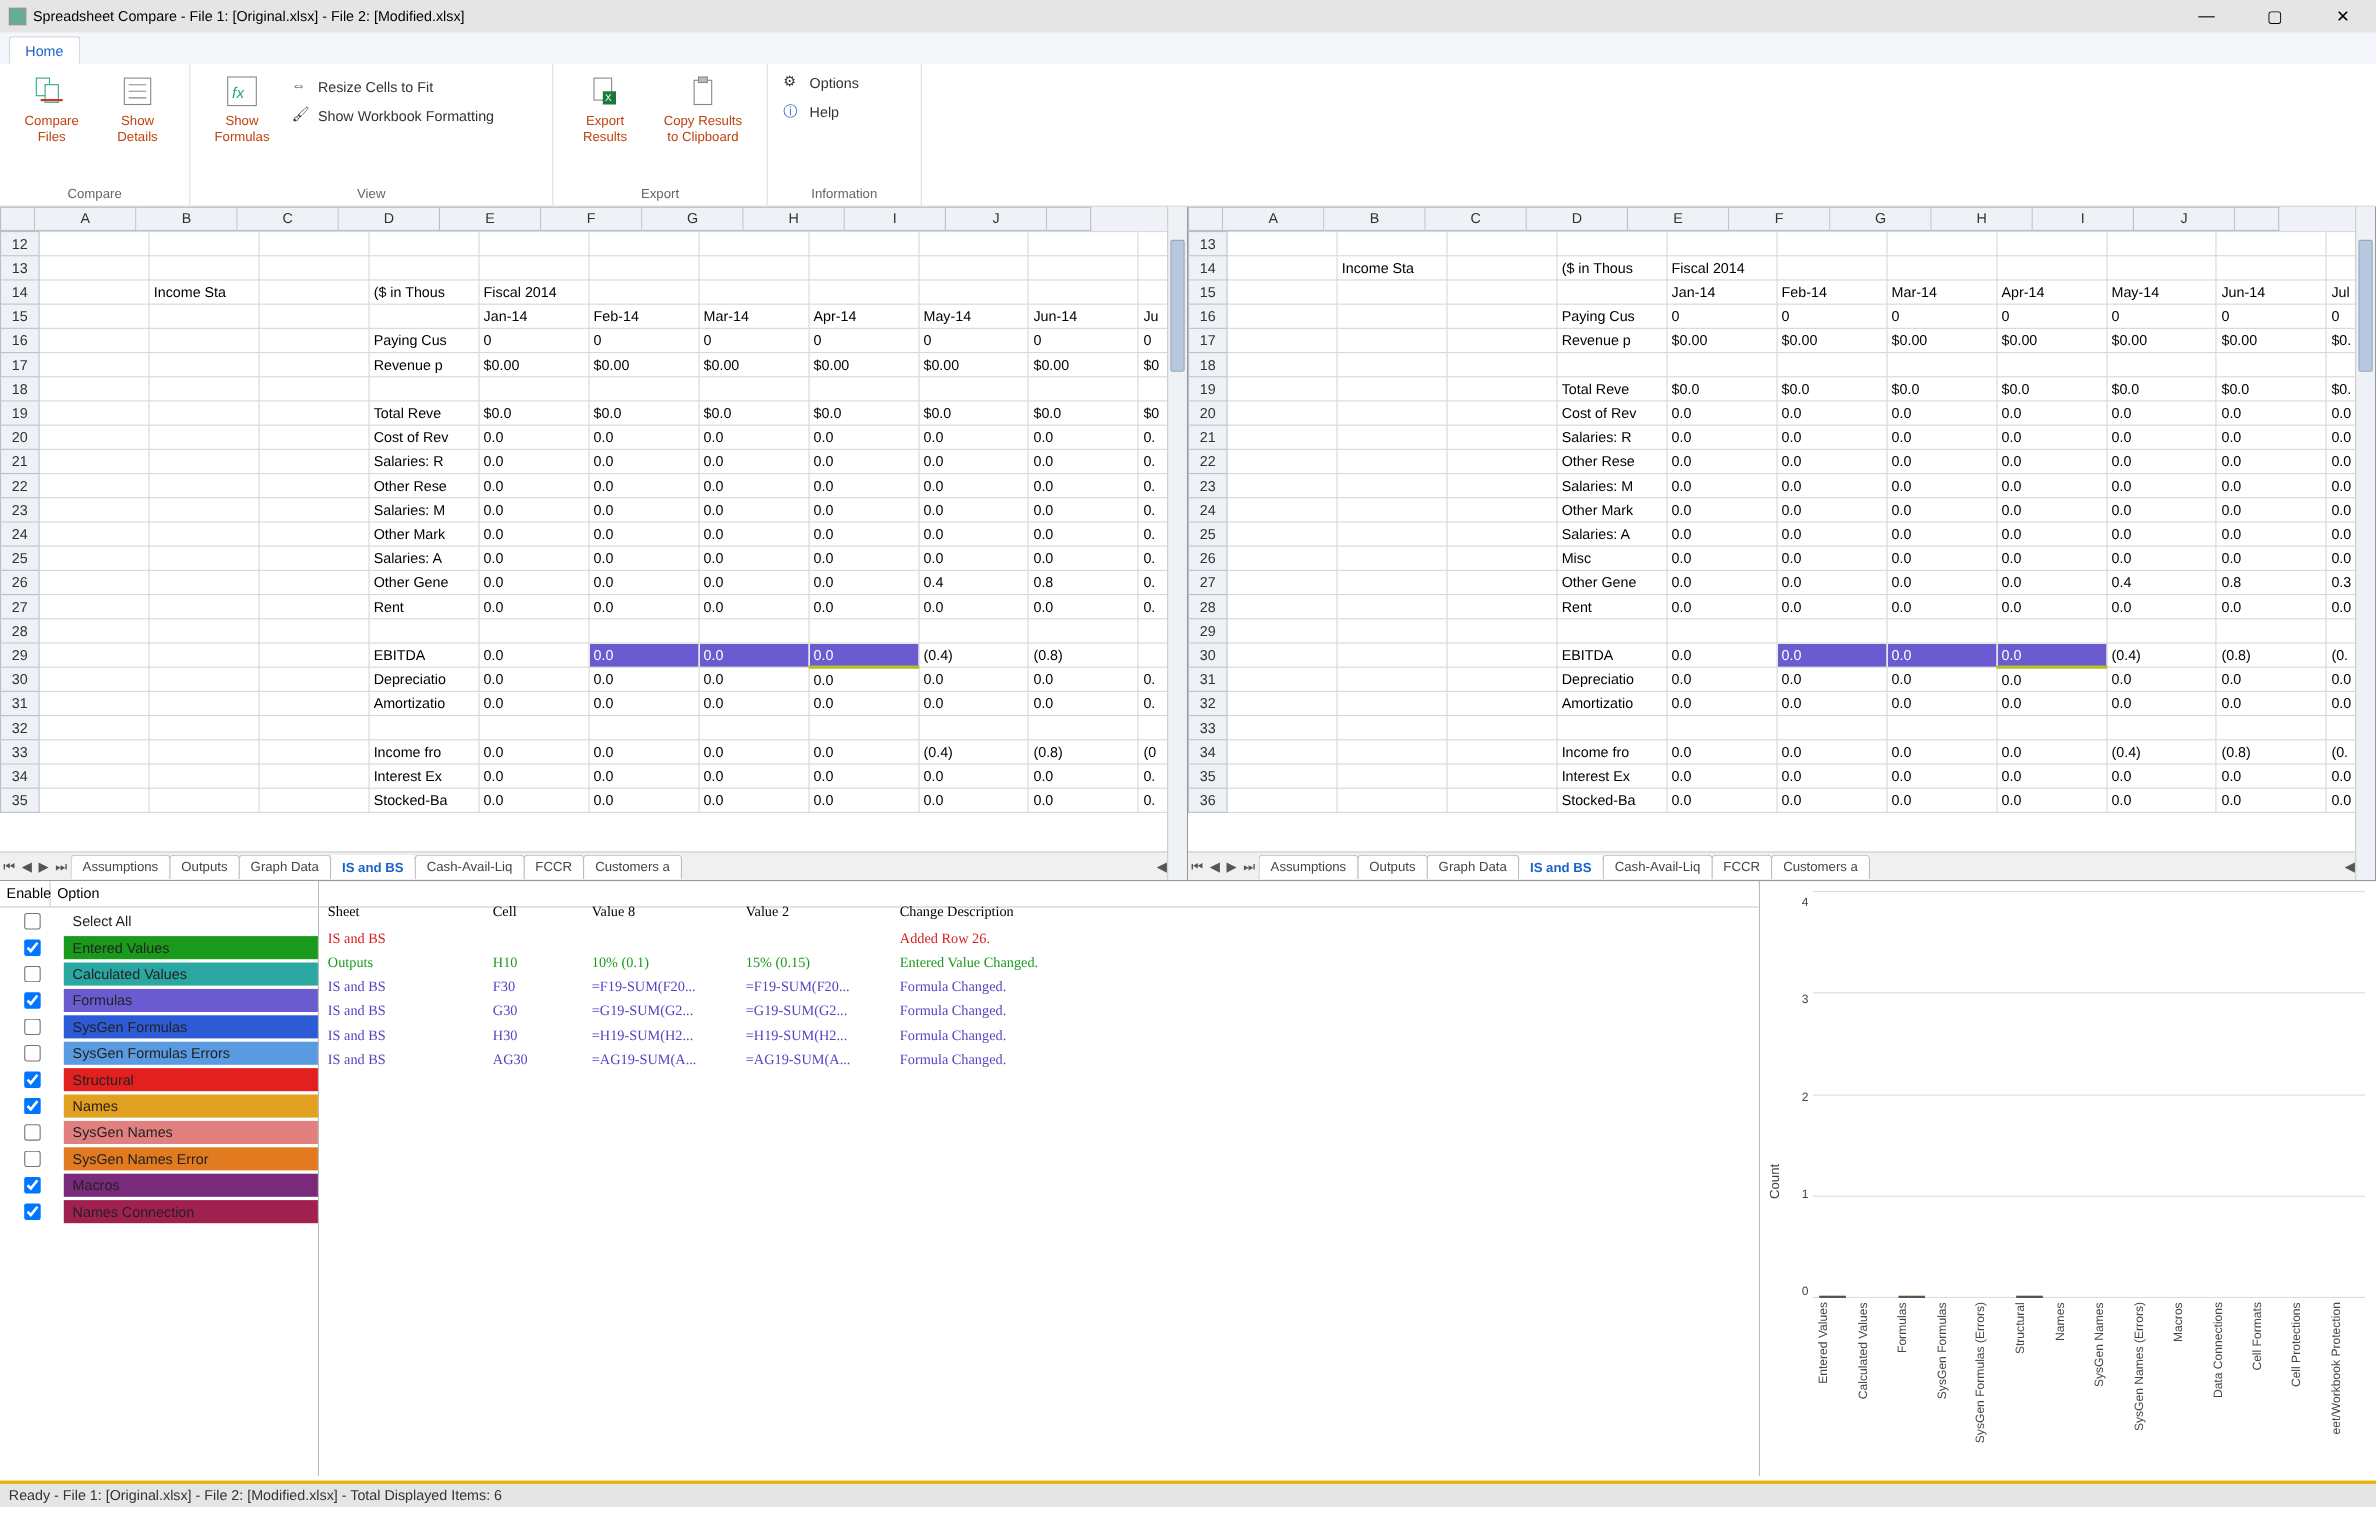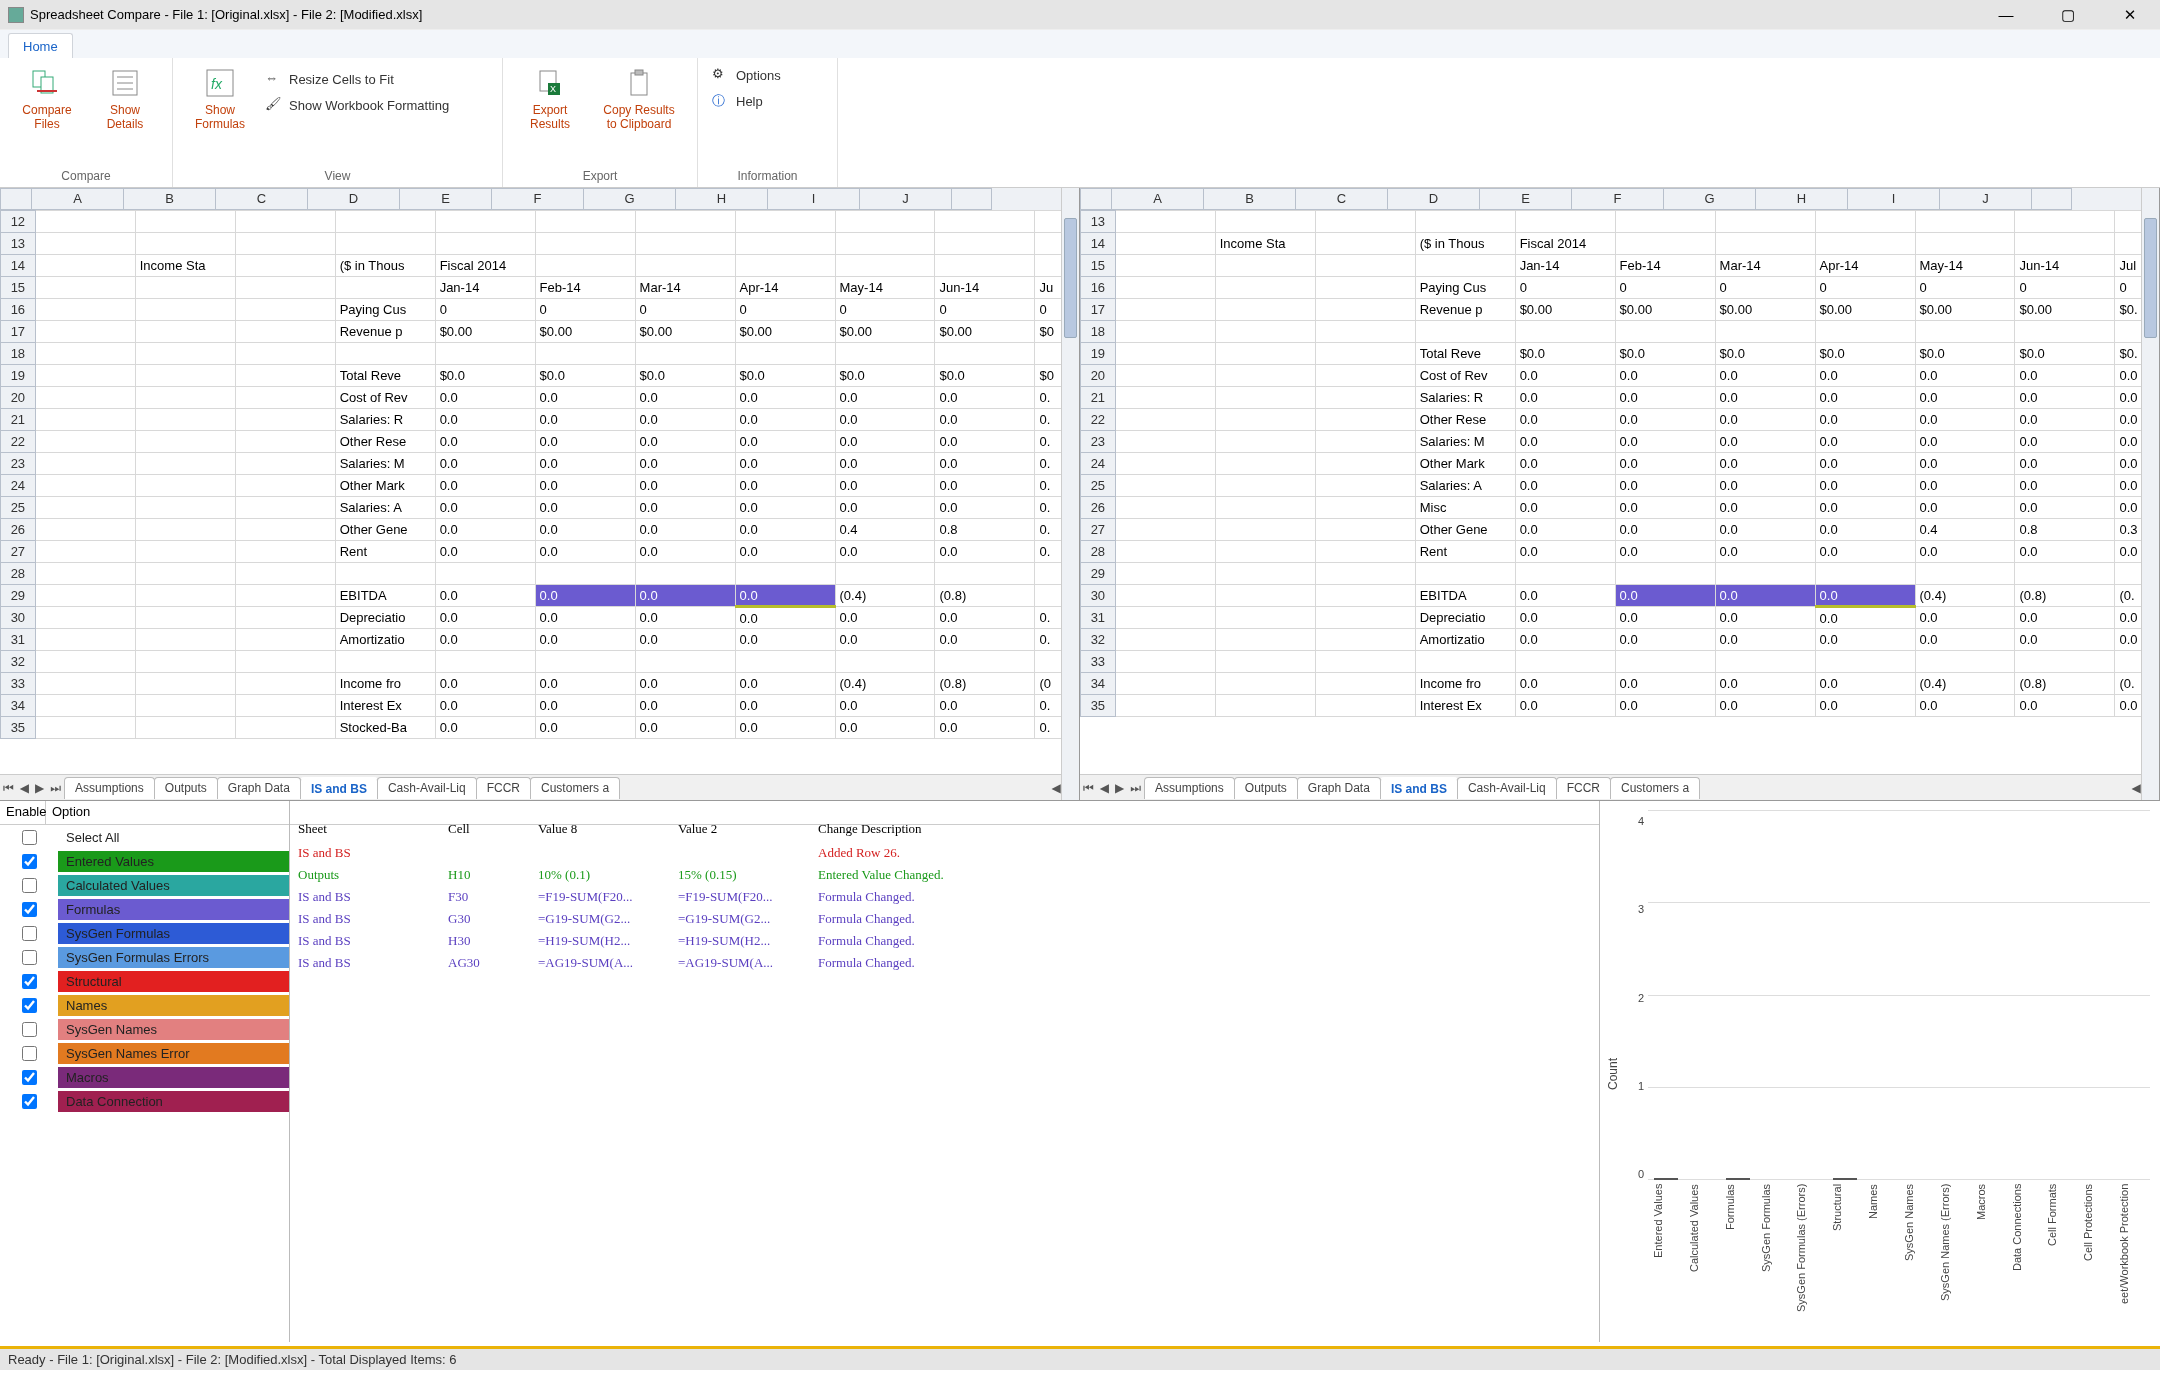--- a/index.html
+++ b/index.html
@@ -899,20 +899,34 @@
               <td class="cell"></td>
               <td class="cell">Interest Ex</td>
               <td class="cell">0.0</td>
               <td class="cell">0.0</td>
               <td class="cell">0.0</td>
               <td class="cell">0.0</td>
               <td class="cell">0.0</td>
               <td class="cell">0.0</td>
               <td class="cell" style="width:40px">0.0</td>
             </tr>
+            <tr>
+              <td class="rowhead">36</td>
+              <td class="cell"></td>
+              <td class="cell"></td>
+              <td class="cell"></td>
+              <td class="cell">Stocked-Ba</td>
+              <td class="cell">0.0</td>
+              <td class="cell">0.0</td>
+              <td class="cell">0.0</td>
+              <td class="cell">0.0</td>
+              <td class="cell">0.0</td>
+              <td class="cell">0.0</td>
+              <td class="cell" style="width:40px">0.0</td>
+            </tr>
           </tbody>
         </table>
       </div>
     <div class="vscroll">
         <div class="thumb"></div>
       </div>
     <div class="sheet-tabs">
       <span class="nav">⏮</span>
       <span class="nav">◀</span>
       <span class="nav">▶</span>
@@ -1003,21 +1017,21 @@
           <div class="opt-row">
      <div class="c1">
               <input type="checkbox" checked="" style="">
             </div>
      <div class="c2 clr-mc">Macros</div>
    </div>
           <div class="opt-row">
      <div class="c1">
               <input type="checkbox" checked="" style="">
             </div>
-     <div class="c2 clr-dc">Data Connection</div>
+     <div class="c2 clr-dc">Names Connection</div>
    </div>
         </div>
     </div>
   </div>
   <div class="diff-pane">
     <div class="diff-table">
       <div class="diff-head">
         <div class="dc-sheet">Sheet</div>
         <div class="dc-cell">Cell</div>
         <div class="dc-v1">Value 8</div>

